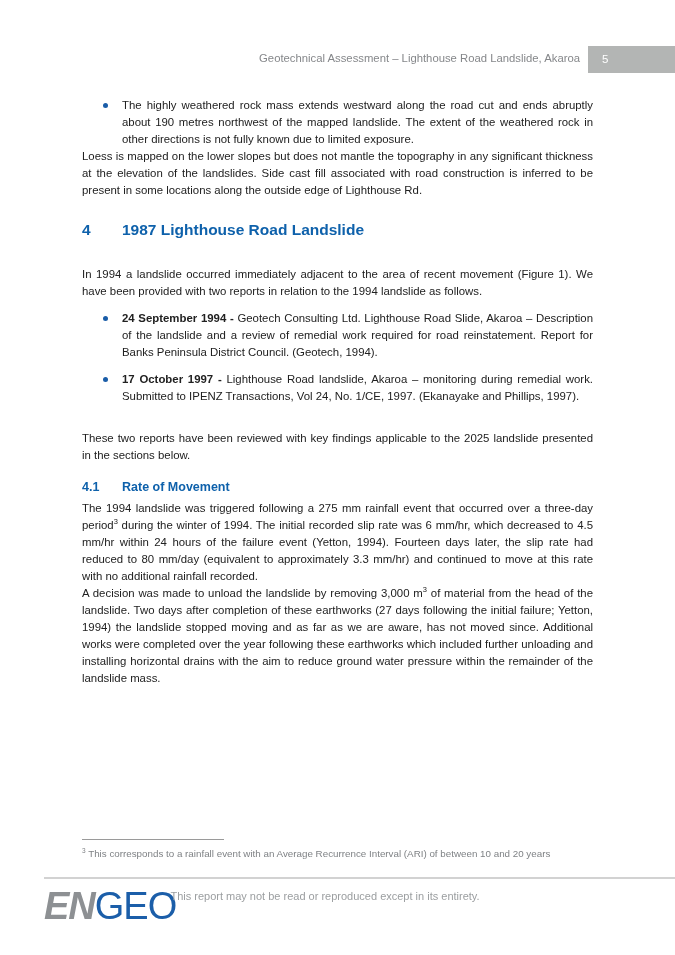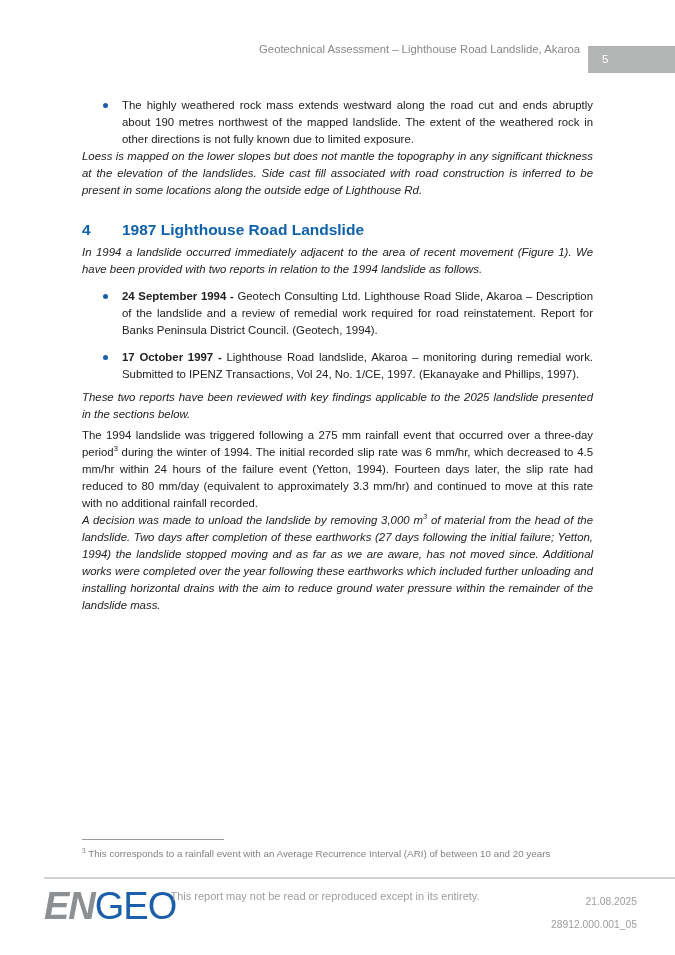--- a/index.html
+++ b/index.html
@@ -7,36 +7,36 @@
     position:relative;
     width:675px; height:955px;
     background:#ffffff;
     font-family:"Liberation Sans", sans-serif;
     color:#212121;
     overflow:hidden;
   }
 
   
   .header-title {
-    position:absolute; top:43px; right:95px;
+    position:absolute; top:52px; right:95px;
     font-size:11.3px; color:#85878a; white-space:nowrap;
   }
   .page-num-box {
     position:absolute; top:46px; right:0; width:87px; height:27px;
     background:#b3b5b4; color:#ffffff; font-size:11.5px;
     line-height:27px; padding-left:14px; box-sizing:border-box;
   }
 
   
   .content {
     position:absolute; left:82px; top:97px; width:511px;
     font-size:11.4px; line-height:17px;
   }
   .content p { margin:0; text-align:justify; }
-  .mt-para { margin-top:9px;font-style:italic; }
+  .mt-para { margin-top:9px; }
 
   .bullet {
     position:relative; padding-left:40px; text-align:justify; margin-top:9px;
   }
   .bullet.first { margin-top:0; }
   .bullet .dot {
     position:absolute; left:21px; top:6px;
     width:5px; height:5px; border-radius:50%;
     background:#1a5da8;
   }
@@ -94,45 +94,45 @@
       <p>The highly weathered rock mass extends westward along the road cut and ends abruptly about 190 metres northwest of the mapped landslide. The extent of the weathered rock in other directions is not fully known due to limited exposure.</p>
     </div>
 
     <p class="mt-para">Loess is mapped on the lower slopes but does not mantle the topography in any significant thickness at the elevation of the landslides. Side cast fill associated with road construction is inferred to be present in some locations along the outside edge of Lighthouse Rd.</p>
 
     <div class="h1">
       <span class="num">4</span>
       <span>1987 Lighthouse Road Landslide</span>
     </div>
 
-    <p class="mt-para" style="margin-top:4px;">In 1994 a landslide occurred immediately adjacent to the area of recent movement (Figure 1). We have been provided with two reports in relation to the 1994 landslide as follows.</p>
+    <p class="mt-para" style="margin-top:26px;">In 1994 a landslide occurred immediately adjacent to the area of recent movement (Figure 1). We have been provided with two reports in relation to the 1994 landslide as follows.</p>
 
     <div class="bullet" style="margin-top:10px;">
       <span class="dot"></span>
       <p><strong>24 September 1994 -</strong><span> Geotech Consulting Ltd. Lighthouse Road Slide, Akaroa – Description of the landslide and a review of remedial work required for road reinstatement. Report for Banks Peninsula District Council. (Geotech, 1994).</span></p>
     </div>
 
     <div class="bullet" style="margin-top:10px;">
       <span class="dot"></span>
       <p><strong>17 October 1997 -</strong><span> Lighthouse Road landslide, Akaroa – monitoring during remedial work. Submitted to IPENZ Transactions, Vol 24, No. 1/CE, 1997. (Ekanayake and Phillips, 1997).</span></p>
     </div>
 
-    <p class="mt-para" style="margin-top:6px;">These two reports have been reviewed with key findings applicable to the 2025 landslide presented in the sections below.</p>
+    <p class="mt-para" style="margin-top:25px;">These two reports have been reviewed with key findings applicable to the 2025 landslide presented in the sections below.</p>
 
+    <div class="h2">
+      <span class="num">4.1</span>
+      <span>Rate of Movement</span>
+    </div>
 
     <p style="margin-top:4px;"><span>The 1994 landslide was triggered following a 275 mm rainfall event that occurred over a three-day period</span><sup>3</sup><span> during the winter of 1994. The initial recorded slip rate was 6 mm/hr, which decreased to 4.5 mm/hr within 24 hours of the failure event (Yetton, 1994). Fourteen days later, the slip rate had reduced to 80 mm/day (equivalent to approximately 3.3 mm/hr) and continued to move at this rate with no additional rainfall recorded.</span></p>
 
     <p class="mt-para"><span>A decision was made to unload the landslide by removing 3,000 m</span><sup>3</sup><span> of material from the head of the landslide. Two days after completion of these earthworks (27 days following the initial failure; Yetton, 1994) the landslide stopped moving and as far as we are aware, has not moved since. Additional works were completed over the year following these earthworks which included further unloading and installing horizontal drains with the aim to reduce ground water pressure within the remainder of the landslide mass.</span></p>
 
   </div>
 
   <div class="footnote-sep"></div>
   <div class="footnote"><sup>3</sup><span> This corresponds to a rainfall event with an Average Recurrence Interval (ARI) of between 10 and 20 years</span></div>
 
   <div class="footer-line"></div>
   <div class="logo"><span class="en">EN</span><span class="geo">GEO</span></div>
   <div class="disclaimer">This report may not be read or reproduced except in its entirety.</div>
-  <div class="footer-right">
-    <div>21.08.2025</div>
-    <div>28912.000.001_05</div>
-  </div>
 
 </div>
 
 </body></html>

